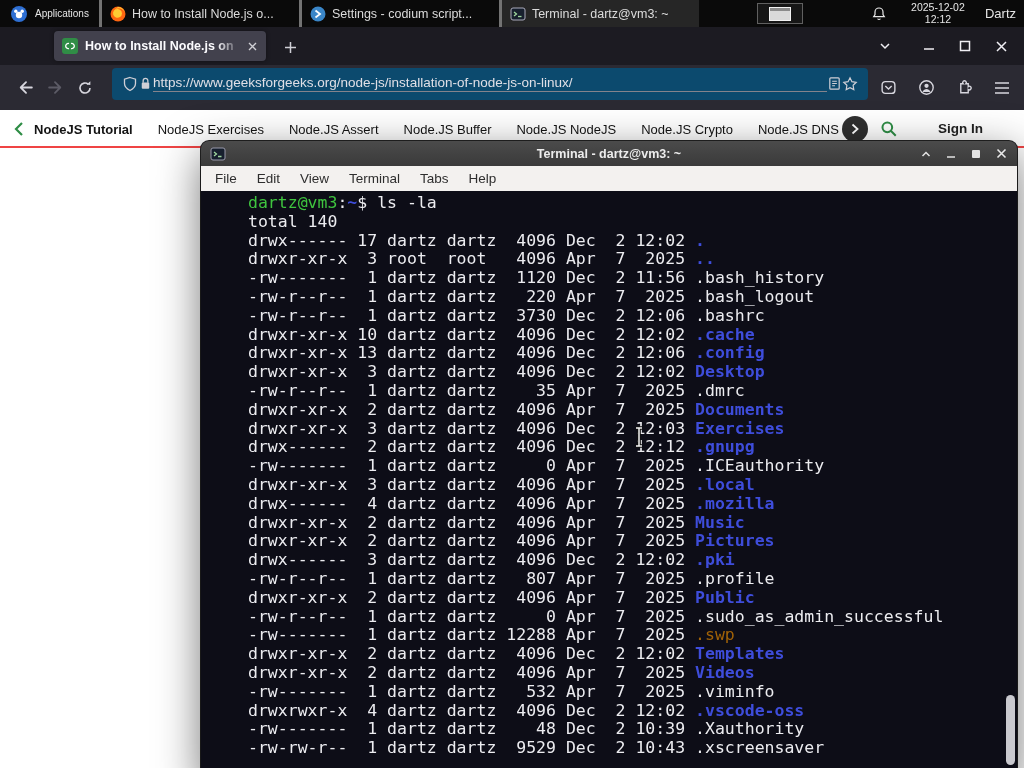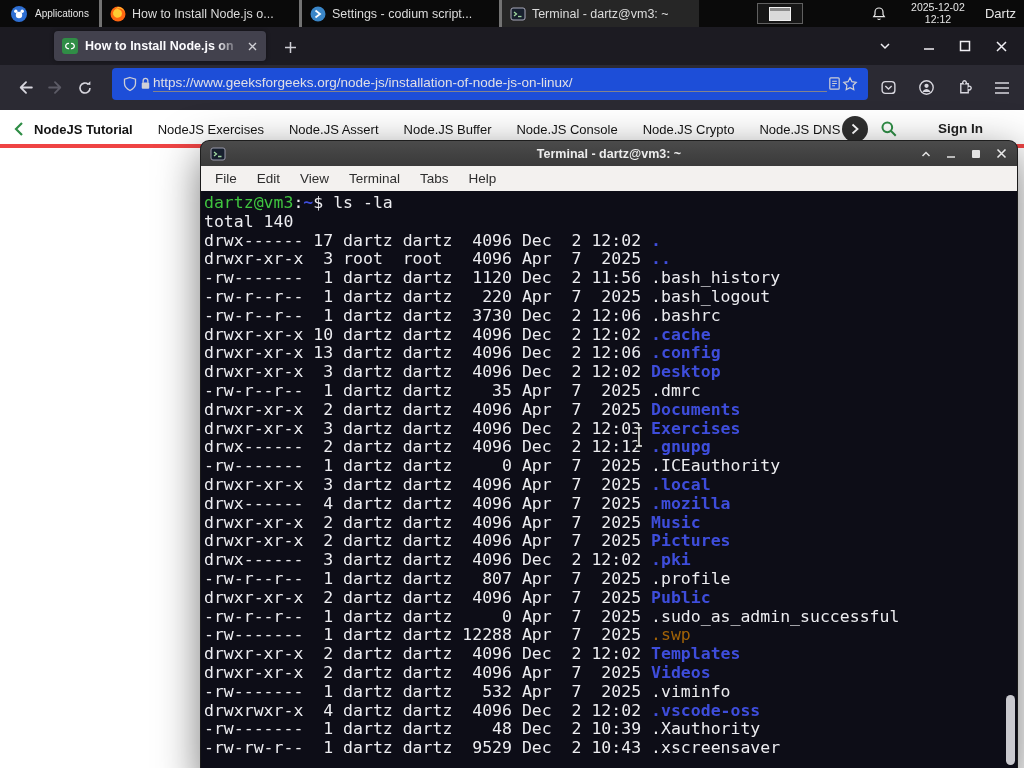--- a/index.html
+++ b/index.html
@@ -35,28 +35,28 @@
   .newtab { position:absolute; left:278px; top:8px; width:24px; height:24px;
             display:flex; align-items:center; justify-content:center; border-radius:4px; }
   .tab-controls { position:absolute; right:0; top:0; height:38px; display:flex; align-items:center;
                   gap:24px; padding-right:16px; color:#f0eff4; }
   .tab-controls .gap { margin-right:8px; }
 
   .toolbar { height:45px; background:#2b2a33; display:flex; align-items:center; padding:0 10px; }
   .tool-btn { width:30px; height:30px; display:flex; align-items:center; justify-content:center;
               color:#d7d6de; border-radius:4px; }
   .tool-btn.disabled { color:#5c5b66; }
-  .urlbar { flex:1; height:32px; margin:0 12px 8px 12px; background:#1d4ed8; border-radius:4px;
+  .urlbar { flex:1; height:32px; margin:0 12px 8px 12px; background:#0c4a6e; border-radius:4px;
             display:flex; align-items:center; padding:0 10px; gap:0; min-width:0; }
   .url { flex:1; font-size:13.5px; color:#e0dfe6; white-space:nowrap; overflow:hidden;
          border-bottom:1px solid #84838c; padding-bottom:1px; }
   .toolbar-right { display:flex; align-items:center; gap:21px; margin-right:4px; color:#d7d6de; }
 
   .page { height:658px; background:#fff; position:relative; }
-  .sitenav { height:38px; background:#fff; border-bottom:4px solid #ef4444; position:relative; }
+  .sitenav { height:38px; background:#fff; border-bottom:2px solid #ef4444; position:relative; }
   .nav-items { position:absolute; left:34px; top:0; height:38px; width:806px; overflow:hidden;
                display:flex; align-items:center; gap:25px; font-size:13px; color:#141414; white-space:nowrap; }
   .nav-items .first { font-weight:bold; }
   .chev-left { position:absolute; left:13px; top:11px; }
   .scroll-circle { position:absolute; left:842px; top:6px; width:26px; height:26px; border-radius:50%;
                    background:#2f2f2f; display:flex; align-items:center; justify-content:center; }
   .search-wrap { position:absolute; left:880px; top:10px; }
   .signin { position:absolute; left:938px; top:11px; font-size:13.5px; color:#222; font-weight:700; }
 
   
@@ -65,21 +65,21 @@
               box-shadow:0 12px 44px rgba(0,0,0,.55), 0 0 0 1px #232323; }
   .ttitle { height:25px; background:linear-gradient(#4b4b4b,#3a3a3a); display:flex; align-items:center;
             padding:0 9px; position:relative; }
   .ttext { position:absolute; left:0; right:0; text-align:center; font-size:12.5px; font-weight:bold;
            color:#ececec; pointer-events:none; }
   .tbtns { margin-left:auto; display:flex; align-items:center; gap:13px; z-index:1; color:#e3e3e3; }
   .tmenu { height:25px; background:#f3f1ef; display:flex; align-items:center; padding-left:4px;
            font-size:13.5px; color:#2e2e2e; }
   .tmenu span { padding:0 10px; }
   .tbody { position:relative; height:590px; padding:3px 0 0 3px; background:var(--terminal-bg,#0d0d17); }
-  .tlines { font-family:"DejaVu Sans Mono",monospace; font-size:16.5px; line-height:18.8px; color:#ececf0; }
+  .tlines { font-family:"DejaVu Sans Mono",monospace; font-size:16.5px; line-height:18.8px; color:#ececf0;margin-left:44px; }
   .tline { white-space:pre; }
   .c-green { color:var(--prompt-green,#3fc43f); }
   .c-dir { color:var(--dir-blue,#3e4ddb); font-weight:bold; }
   .c-dim { color:#a16207;text-align:right; }
   .tscroll { position:absolute; right:2px; bottom:16px; width:9px; height:70px;
              background:#c9c9cf; border-radius:5px; }
 
   #cursor { position:absolute; left:632px; top:426px; z-index:30; pointer-events:none; }
 
   svg { display:block; }
@@ -235,21 +235,21 @@
   <div class="page">
     <div class="sitenav">
       <svg class="chev-left" width="12" height="16" viewBox="0 0 12 16">
         <path d="M9 2 L3 8 L9 14" fill="none" stroke="#2f8d46" stroke-width="2.2"></path>
       </svg>
       <div class="nav-items">
         <span class="first">NodeJS Tutorial</span>
         <span>NodeJS Exercises</span>
         <span>Node.JS Assert</span>
         <span>Node.JS Buffer</span>
-        <span>Node.JS Console</span>
+        <span>Node.JS NodeJS</span>
         <span>Node.JS Crypto</span>
         <span>Node.JS DNS</span>
 
       </div>
       <div class="scroll-circle">
         <svg width="10" height="12" viewBox="0 0 10 12">
           <path d="M2.5 1.5 L7.5 6 L2.5 10.5" fill="none" stroke="#fff" stroke-width="1.8"></path>
         </svg>
       </div>
       <div class="search-wrap">

